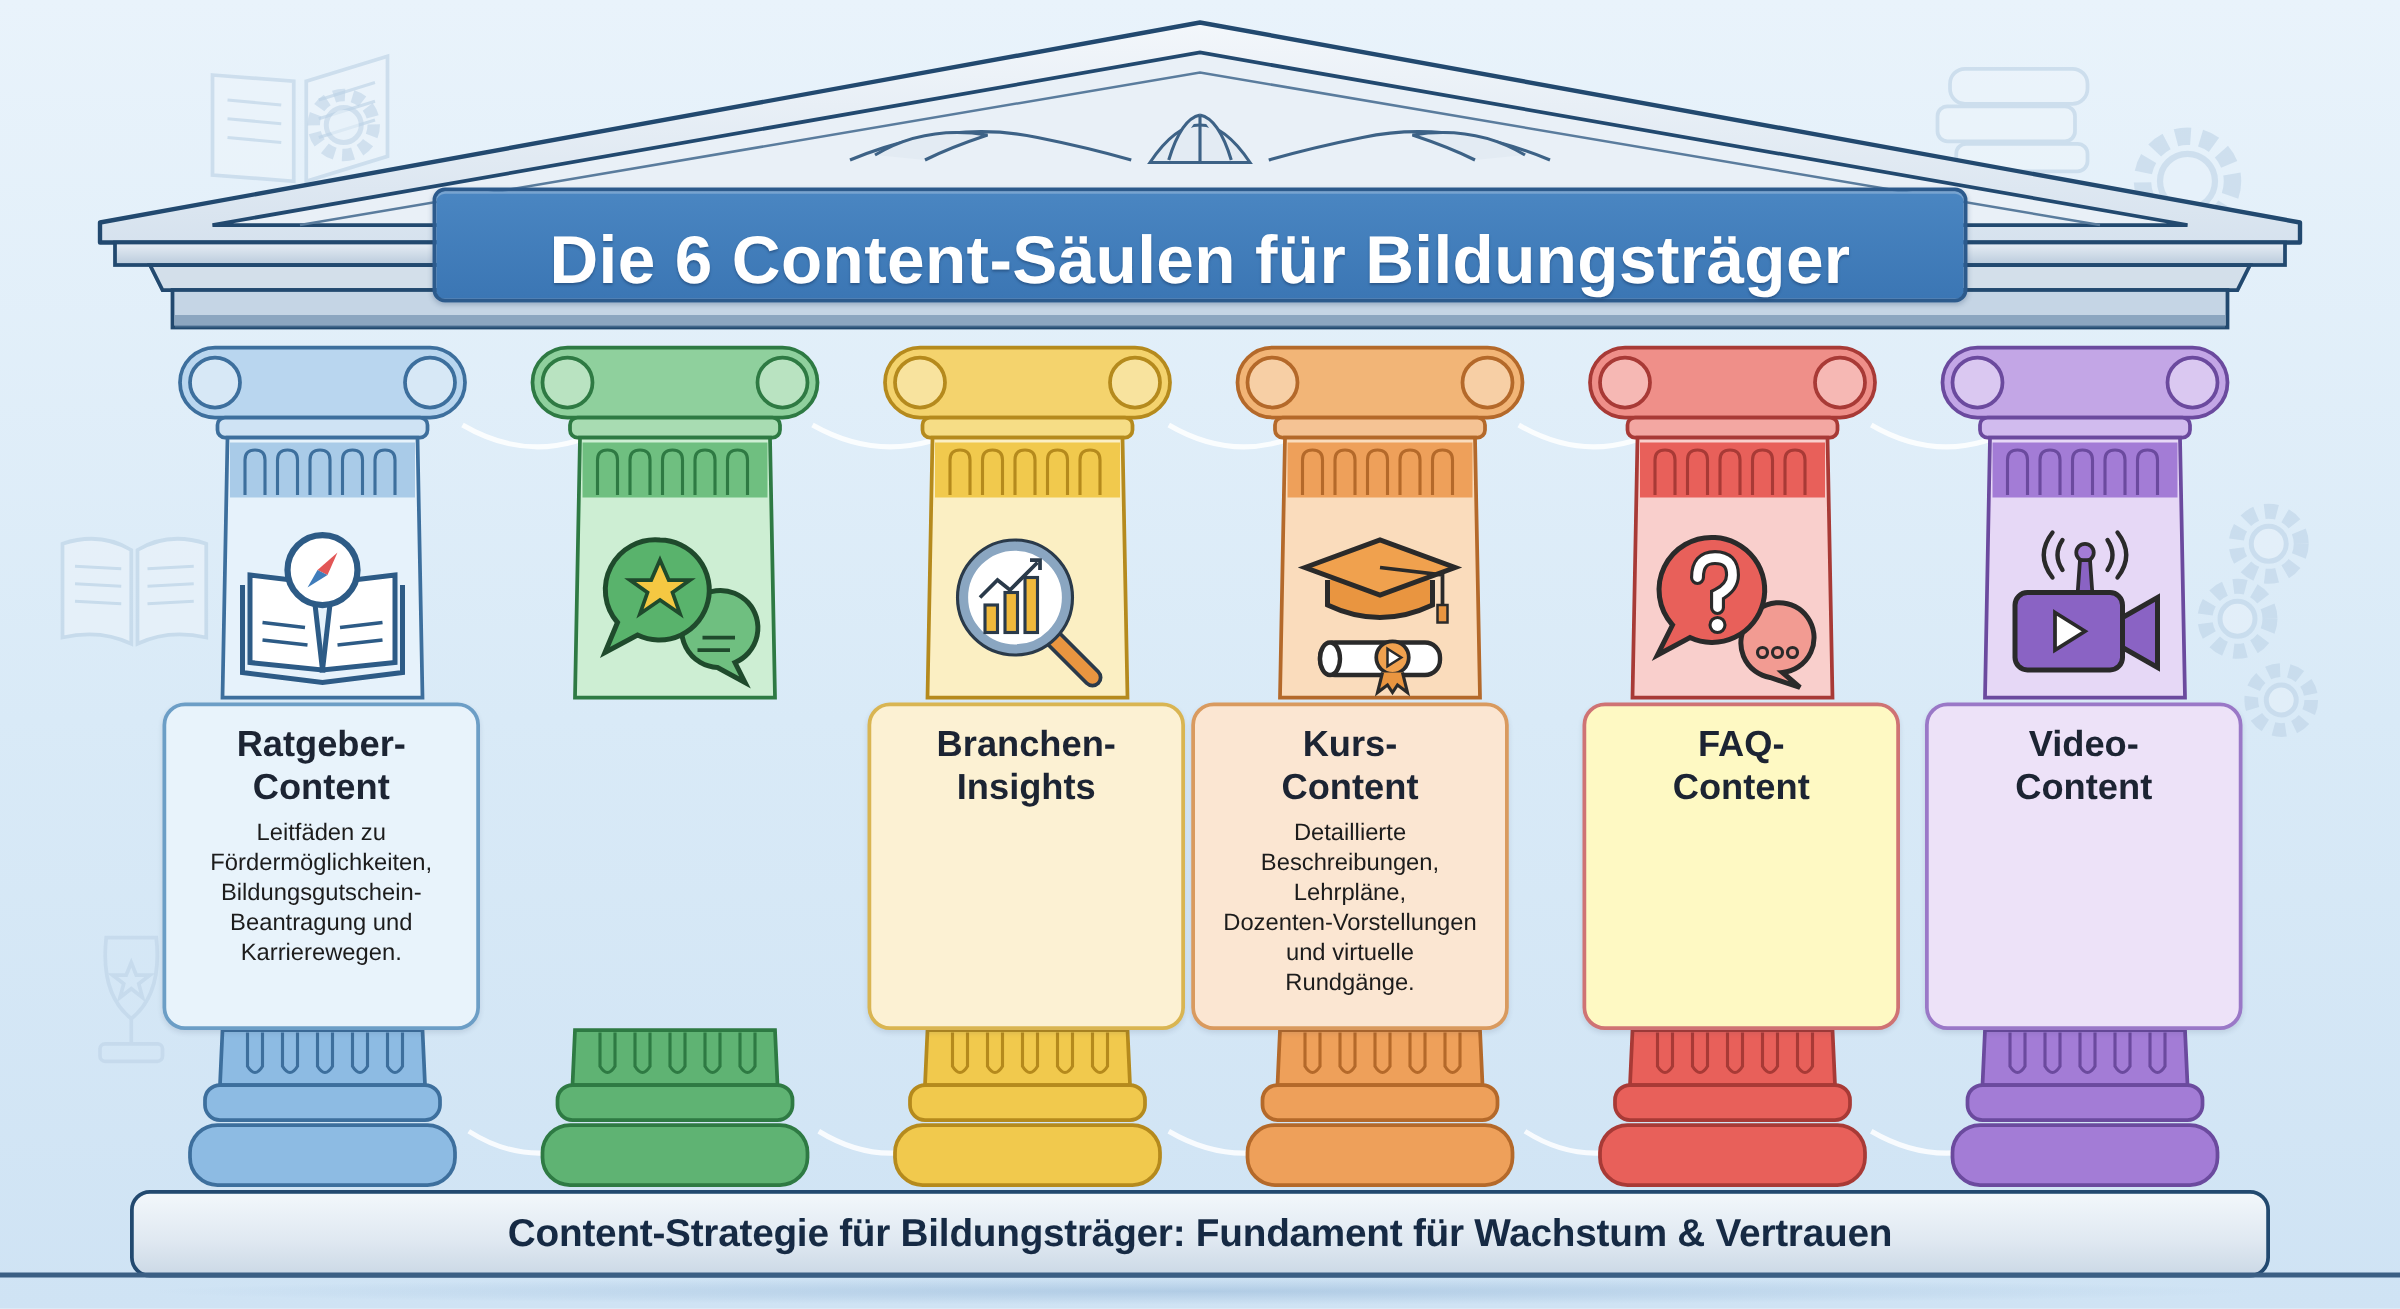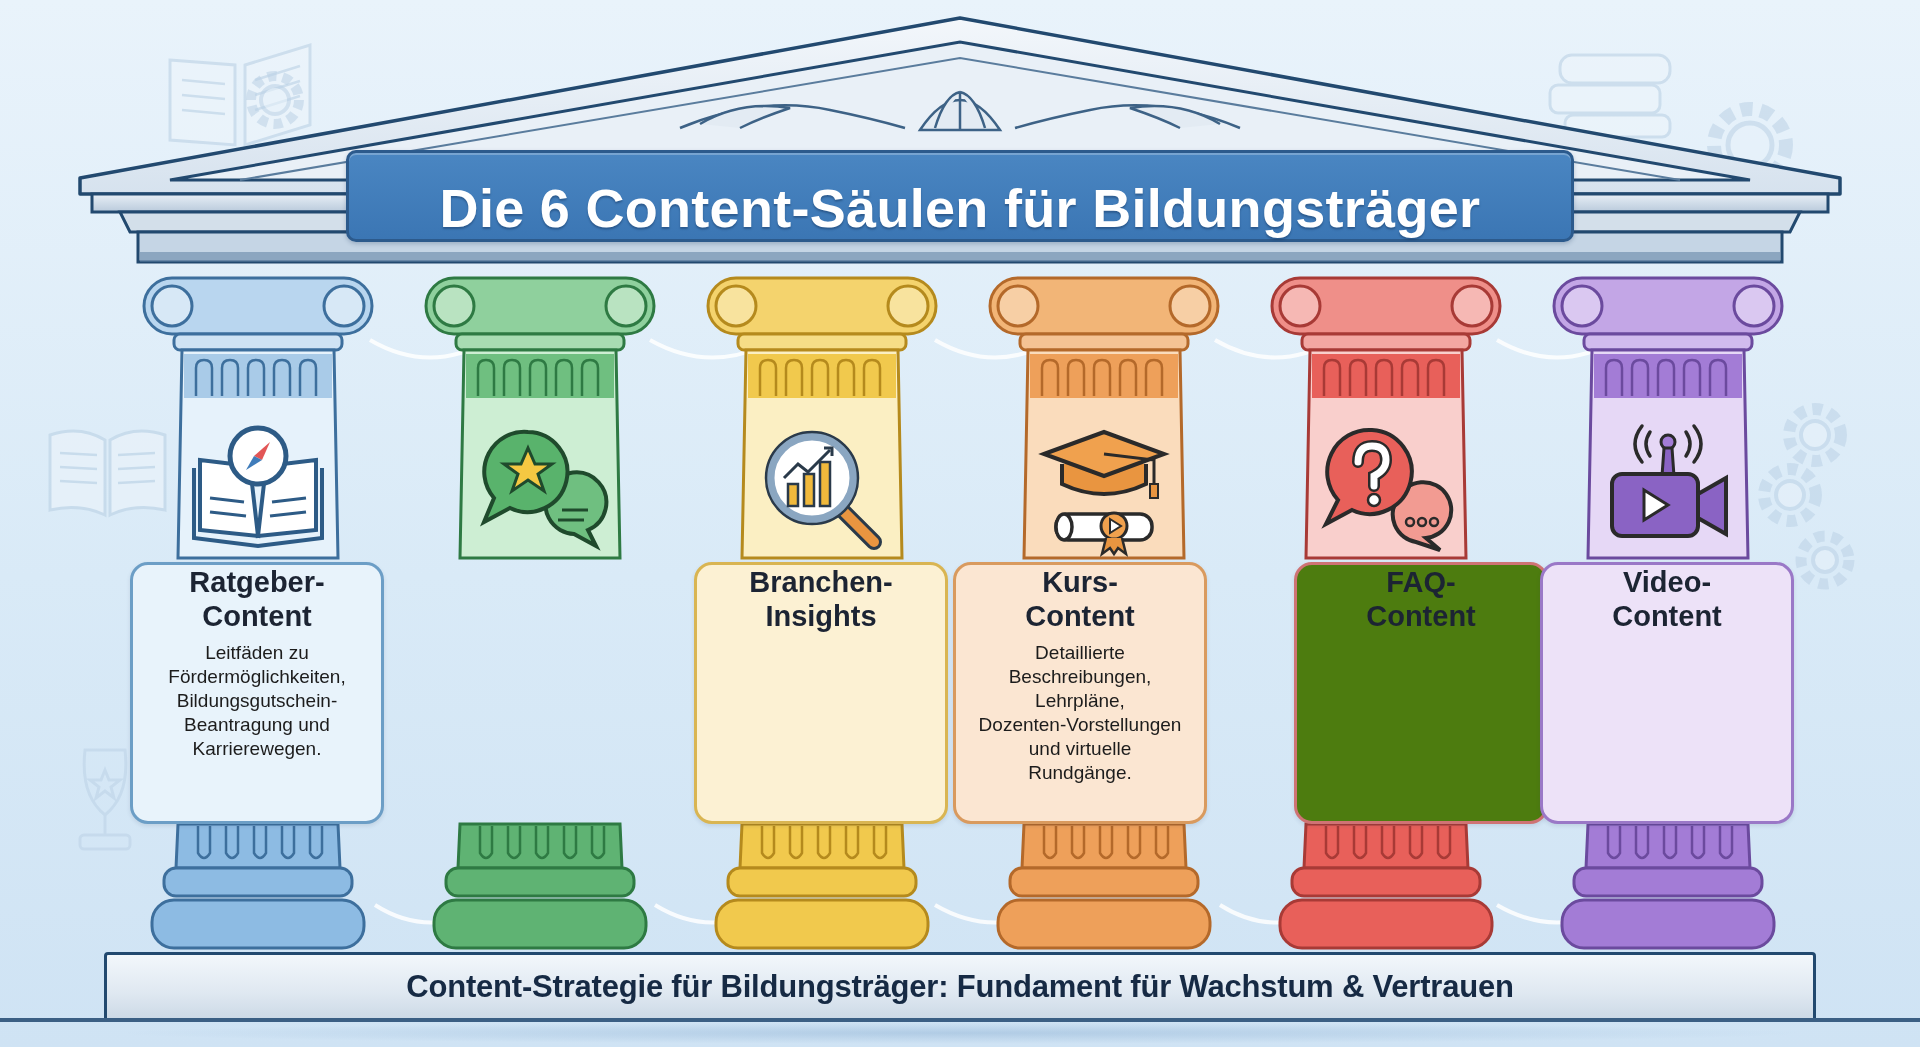--- a/index.html
+++ b/index.html
@@ -33,39 +33,39 @@
   .column { position: absolute; top: 268px; width: 240px; height: 682px; }
   .column svg.col-shape { position: absolute; left: 0; top: 0; }
   .column .icon-wrap {
     position: absolute; left: 50%; top: 150px; width: 140px; height: 140px;
     transform: translateX(-50%);
   }
 
   .card {
     position: absolute; top: 562px; width: 254px; height: 262px;
     border-radius: 18px; border: 3px solid;
-    padding: 0 10px 10px;
+    padding: 14px 10px 10px;
     text-align: center;
     box-shadow: 0 2px 4px rgba(40,60,90,0.12);
   }
   .card .card-title {
     font-weight: 700; font-size: 29px; line-height: 34px; color: #1c2433;
     white-space: pre-line;
   }
   .card .card-desc {
     margin-top: 8px; font-size: 19px; line-height: 24px; color: #1c1c1c;
     white-space: pre-line;
     text-align: center;
   }
 
   
   .plinth {
     position: absolute; left: 104px; top: 952px; width: 1712px; height: 70px;
     background: linear-gradient(180deg, #f2f7fb 0%, #dfe8f1 60%, #ccd9e6 100%);
-    border: 3px solid #22496f; border-radius: 4px;
+    border: 3px solid #22496f; border-radius: 16px;
     display: flex; align-items: center; justify-content: center;
   }
   .plinth span { font-weight: 700; font-size: 31px; color: #162a44; letter-spacing: -0.2px; }
   .ground {
     position: absolute; left: 0; top: 1018px; width: 1920px; height: 4px; background: #3b5f84;
   }
   .ground-shadow {
     position: absolute; left: 110px; top: 1022px; width: 1700px; height: 22px;
     background: radial-gradient(ellipse at center, rgba(120,160,200,0.35), rgba(120,160,200,0) 70%);
   }
@@ -442,21 +442,21 @@
   <div class="card" style="left:953px;background:#fbe6d2;border-color:#d99a5e">
     <div class="card-title">Kurs-
 Content</div>
     <div class="card-desc">Detaillierte
 Beschreibungen,
 Lehrpläne,
 Dozenten-Vorstellungen
 und virtuelle
 Rundgänge.</div>
   </div>
-  <div class="card" style="left:1294px;background:#4d7c0f;border-color:#cf7374">
+  <div class="card" style="left:1266px;background:#fef9c3;border-color:#cf7374">
     <div class="card-title">FAQ-
 Content</div>
   </div>
   <div class="card" style="left:1540px;background:#ede2f8;border-color:#9a78c7">
     <div class="card-title">Video-
 Content</div>
   </div>
 
   <div class="plinth">
     <span>Content-Strategie für Bildungsträger: Fundament für Wachstum &amp; Vertrauen</span>

